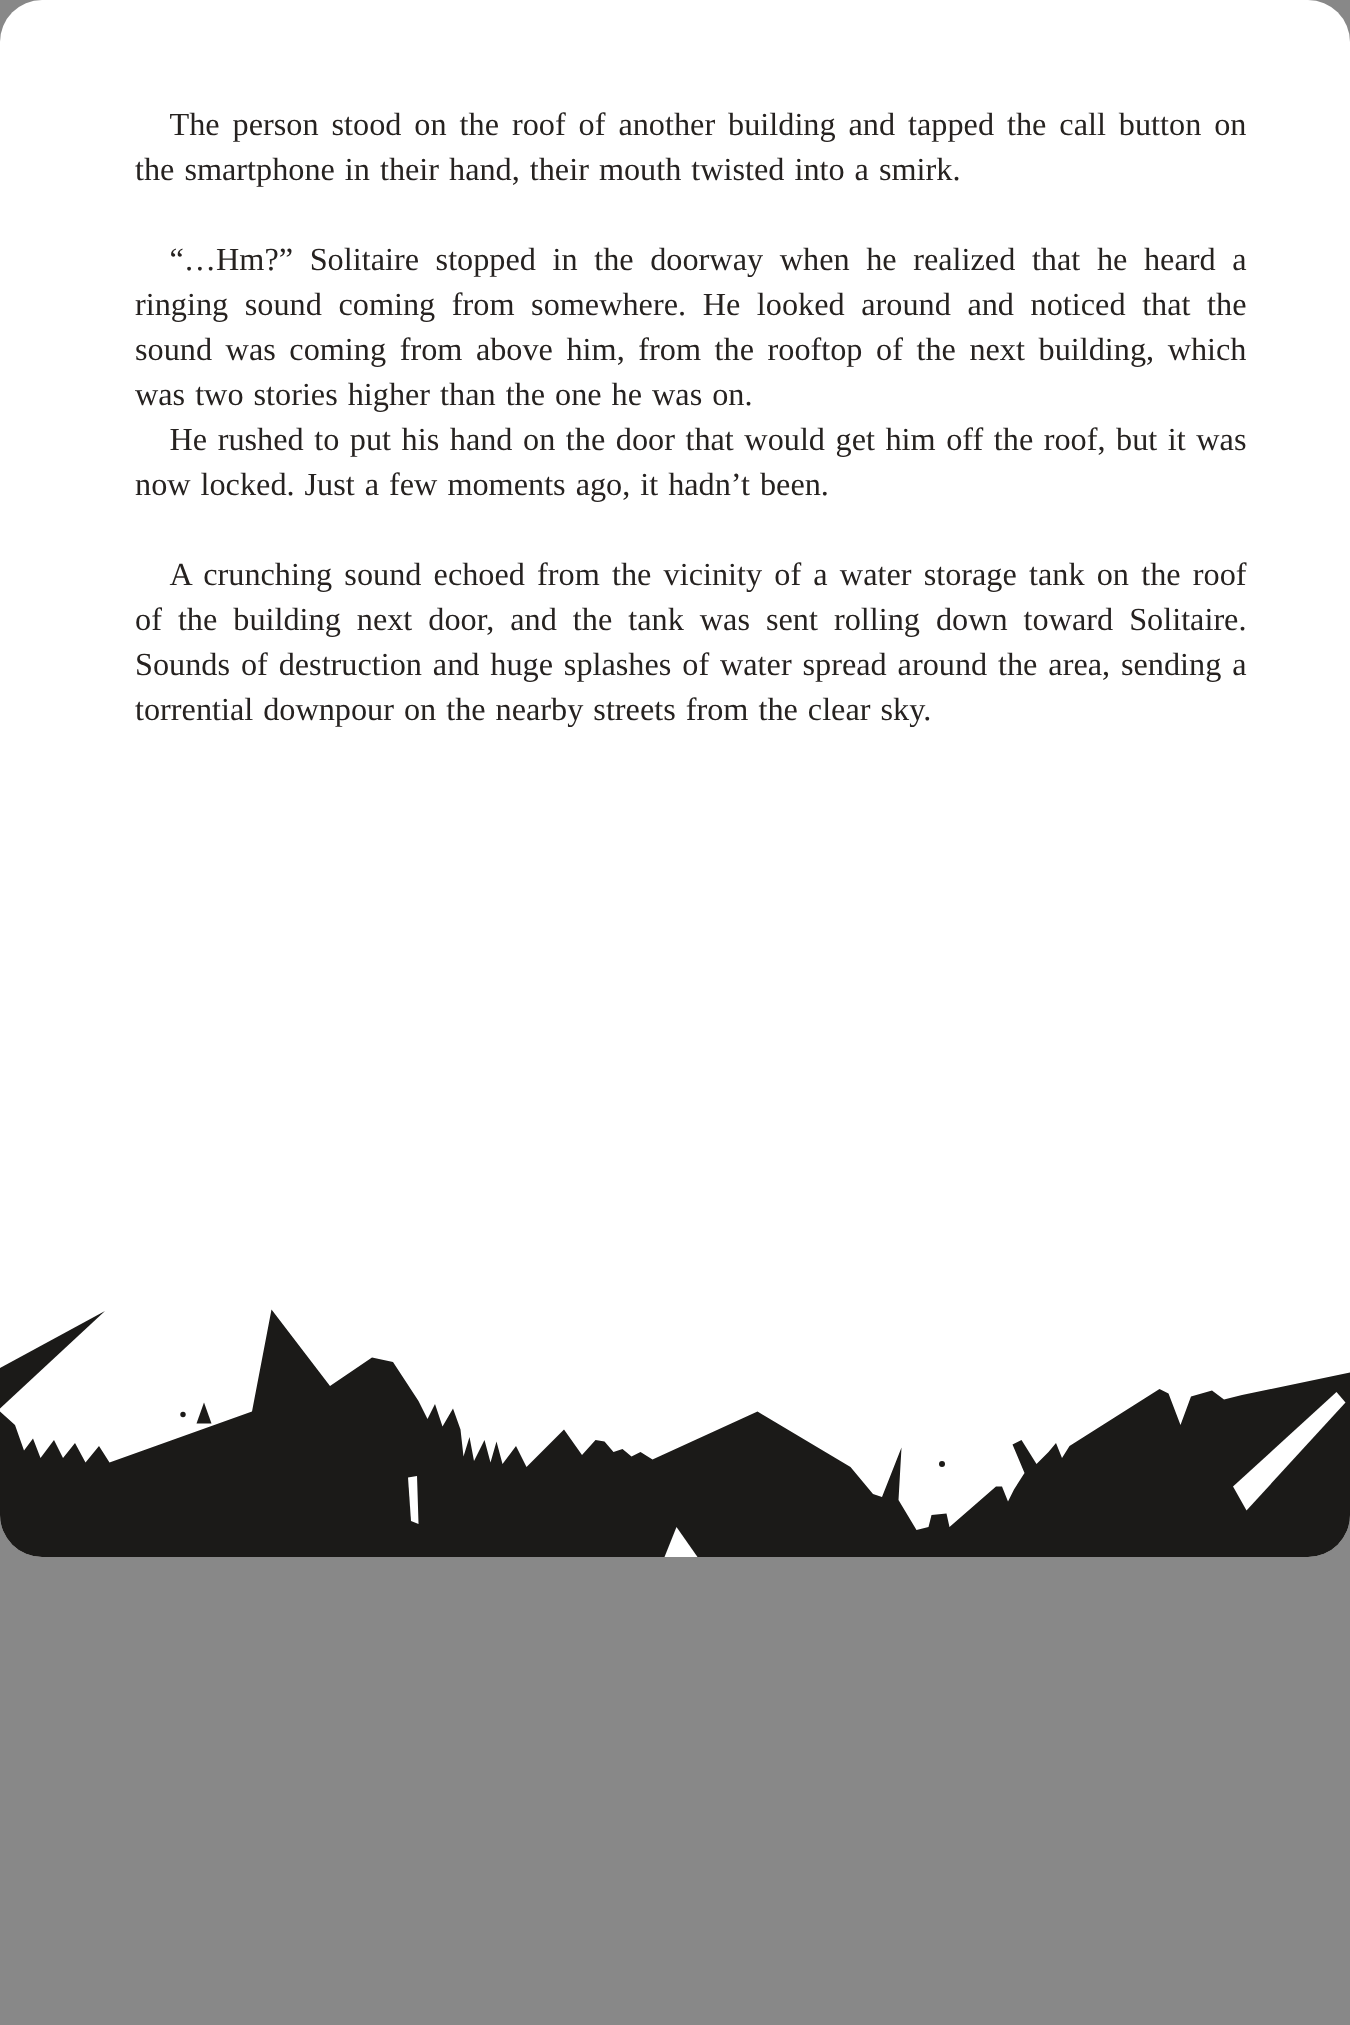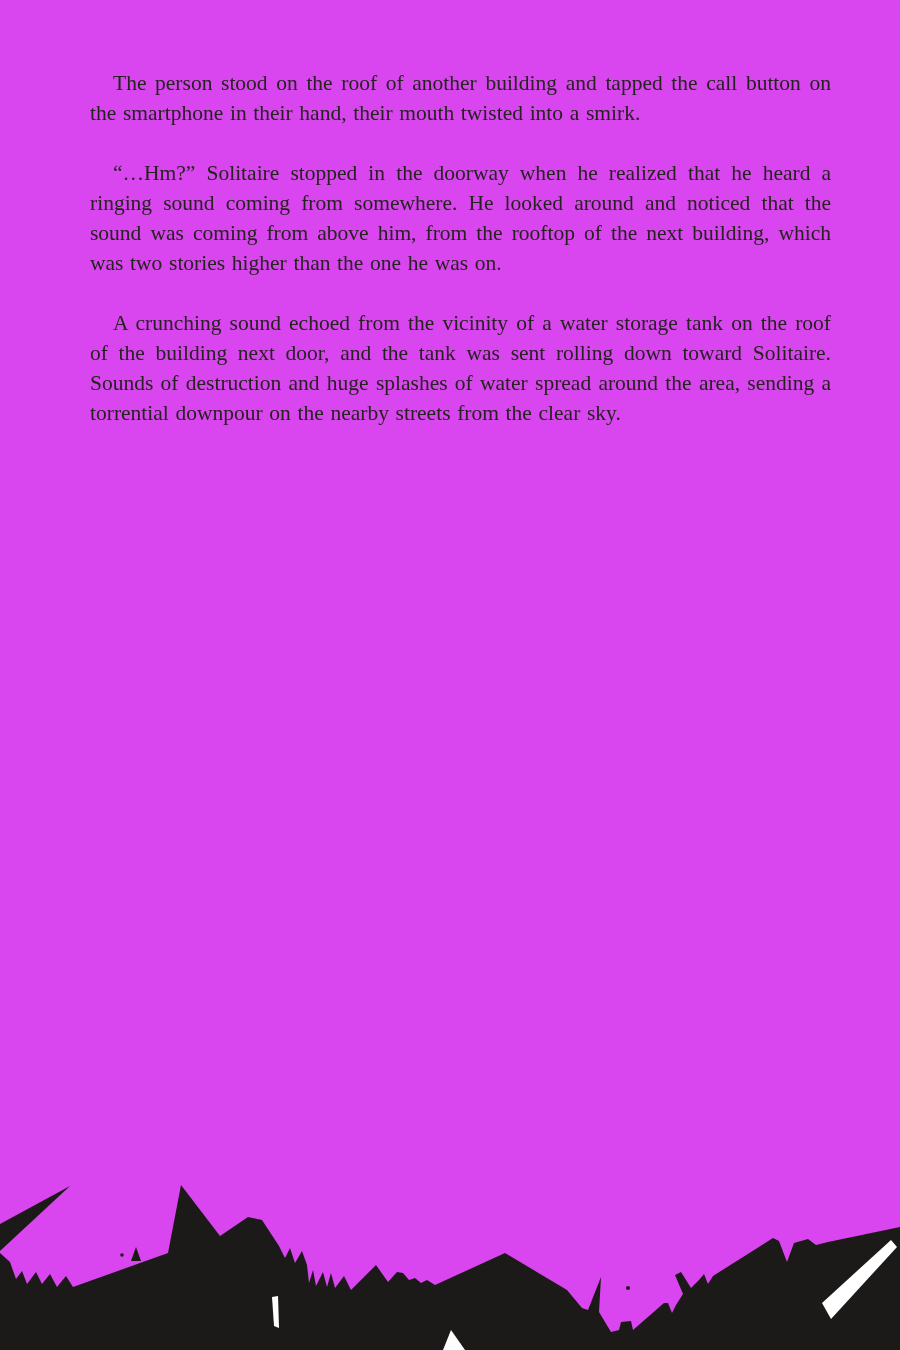--- a/index.html
+++ b/index.html
@@ -1,23 +1,24 @@
 <!DOCTYPE html>
 <html><head>
 <meta charset="utf-8">
 <style>
   html,body { margin:0; padding:0; background:#888; }
   .page {
     position: relative;
     width: 900px;
-    height: 1350px;
+    height: 1038px;
     margin: 0 auto;
-    background: #d946ef;
+    background: #ffffff;
     overflow: hidden;
     font-family: "Liberation Serif", serif;
+    border-radius: 28px;
   }
   .text-block {
     position: absolute;
     left: 90px;
     top: 68px;
     width: 741px;
     color: #262220;
     font-size: 21.5px;
     line-height: 30px;
     text-align: justify;
@@ -40,20 +41,21 @@
   .paper { fill: #ffffff; }
 </style>
 </head>
 <body>
 
 <div class="page">
 
   <div class="text-block">
     <p class="para">The person stood on the roof of another building and tapped the call button on the smartphone in their hand, their mouth twisted into a smirk.</p>
     <p class="para gap">“…Hm?” Solitaire stopped in the doorway when he realized that he heard a ringing sound coming from somewhere. He looked around and noticed that the sound was coming from above him, from the rooftop of the next building, which was two stories higher than the one he was on.</p>
+    <p class="para">He rushed to put his hand on the door that would get him off the roof, but it was now locked. Just a few moments ago, it hadn’t been.</p>
     <p class="para gap">A crunching sound echoed from the vicinity of a water storage tank on the roof of the building next door, and the tank was sent rolling down toward Solitaire. Sounds of destruction and huge splashes of water spread around the area, sending a torrential downpour on the nearby streets from the clear sky.</p>
   </div>
 
   <svg class="ink-art" viewBox="0 0 900 175" preserveAspectRatio="none" aria-hidden="true">
 
     <path class="ink" d="
       M0,78
       L10,87 L16,104 L22,96 L27,109 L36,97 L42,109 L50,99 L57,112 L66,101 L73,112
       L168,78 L181,10 L220,61
       L248,42 L262,45 L279,71

